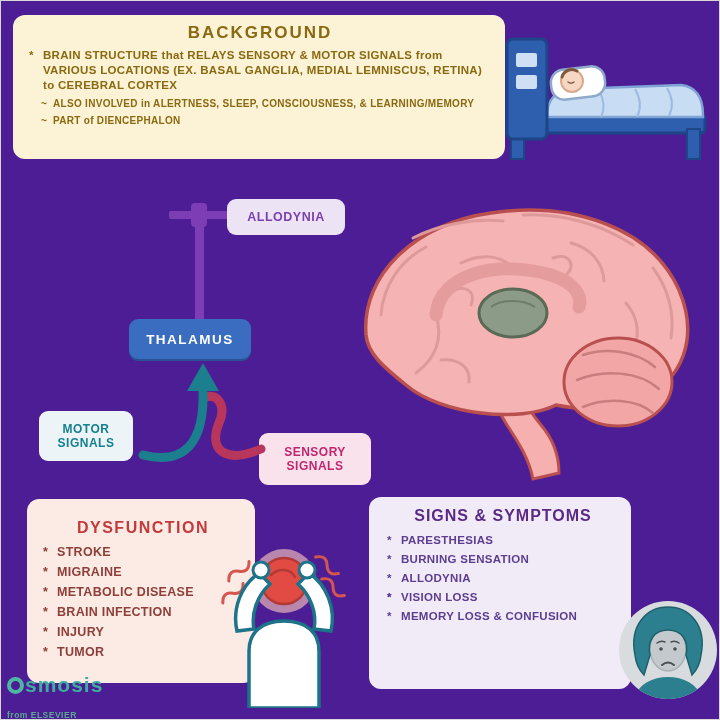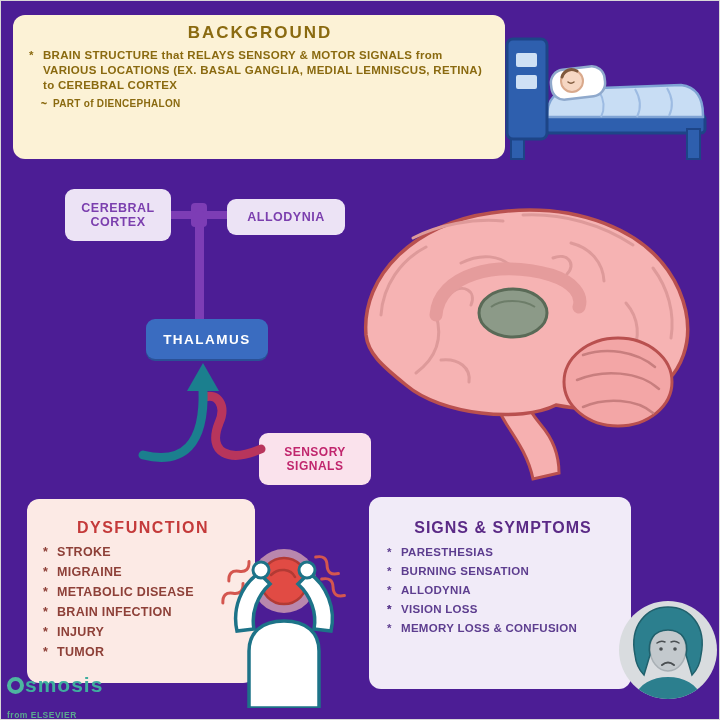--- a/index.html
+++ b/index.html
@@ -19,30 +19,30 @@
   .bg-line.sub{font-size:10px;line-height:1.45;padding-left:24px;margin-top:3px;}
   .bg-line .b{position:absolute;left:0;}
   .bg-line.sub .b{left:12px;}
 
   
   .node{display:flex;align-items:center;justify-content:center;text-align:center;
         font-weight:bold;letter-spacing:.5px;border-radius:9px;box-sizing:border-box;}
   .purple-node{background:#ece3f5;color:#7b3fae;font-size:12.5px;line-height:1.15;}
   .cc-node{left:64px;top:188px;width:106px;height:52px;}
   .bs-node{left:226px;top:198px;width:118px;height:36px;}
-  .thal-node{left:145px;top:318px;width:122px;height:40px;background:#3a6cc0;color:#fff;font-size:13.5px;letter-spacing:1.5px;box-shadow:0 2px 0 #2a5196;}
+  .thal-node{left:128px;top:318px;width:122px;height:40px;background:#3a6cc0;color:#fff;font-size:13.5px;letter-spacing:1.5px;box-shadow:0 2px 0 #2a5196;}
   .motor-node{left:38px;top:410px;width:94px;height:50px;background:#edf4f7;color:#15808f;font-size:12px;line-height:1.2;}
   .sensory-node{left:258px;top:432px;width:112px;height:52px;background:#fae2ec;color:#c0266d;font-size:12px;line-height:1.2;}
   .conn{background:#7d3db5;border-radius:2px;}
 
   
   .dys-panel{left:26px;top:498px;width:228px;height:184px;background:#fcе;background:#fceae5;padding:20px 12px 10px 16px;}
   .dys-title{text-align:center;font-weight:bold;font-size:16px;letter-spacing:1.5px;color:#c43a3a;margin-bottom:8px;}
   .sym-panel{left:368px;top:496px;width:262px;height:192px;background:#f1ebf8;padding:10px 12px 10px 18px;}
-  .sym-title{text-align:center;font-weight:bold;font-size:16px;letter-spacing:1px;color:#5b2a86;margin-bottom:9px;margin-top:12px;}
+  .sym-title{text-align:center;font-weight:bold;font-size:16px;letter-spacing:1px;color:#5b2a86;margin-bottom:9px;}
   .row{position:relative;font-weight:bold;letter-spacing:.3px;margin-bottom:6px;padding-left:14px;}
   .dys-row{color:#8e4038;font-size:12.5px;}
   .sym-row{color:#5d3d8f;font-size:11.5px;margin-bottom:7px;}
   .row .b{position:absolute;left:0;top:0;}
 
   
   .logo{left:6px;top:672px;width:150px;}
   .logo-main{font-size:21px;font-weight:bold;color:#3fae9f;letter-spacing:1px;}
   .logo-main .o-ring{display:inline-block;width:17px;height:17px;border:4px solid #4db6a0;border-radius:50%;box-sizing:border-box;vertical-align:-2px;margin-right:1px;}
   .logo-sub{font-size:8.5px;font-weight:bold;color:#5ba98f;letter-spacing:.5px;margin-top:13px;border-bottom:2px solid #bfe3d8;display:inline-block;padding-bottom:1px;}
@@ -53,20 +53,21 @@
 <div id="canvas">
 
   <div class="abs panel bg-panel">
     <div class="bg-title">BACKGROUND</div>
     <div class="bg-line main">
       <span class="b">*</span>
       <span>BRAIN STRUCTURE that RELAYS SENSORY &amp; MOTOR SIGNALS from VARIOUS LOCATIONS (EX. BASAL GANGLIA, MEDIAL LEMNISCUS, RETINA) to CEREBRAL CORTEX</span>
     </div>
     <div class="bg-line sub">
       <span class="b">~</span>
+      <span>ALSO INVOLVED in ALERTNESS, SLEEP, CONSCIOUSNESS, &amp; LEARNING/MEMORY</span>
     </div>
     <div class="bg-line sub">
       <span class="b">~</span>
       <span>PART of DIENCEPHALON</span>
     </div>
   </div>
 
   <svg class="abs" style="left:500px;top:30px;" width="215" height="135" viewBox="0 0 215 135">
     <rect x="44" y="84" width="160" height="18" rx="4" fill="#2e5fae" stroke="#1d4587" stroke-width="3"></rect>
     <rect x="10" y="104" width="13" height="24" fill="#2e5fae" stroke="#1d4587" stroke-width="2"></rect>
@@ -81,28 +82,28 @@
     <path d="M 67 51 q 3 2.5 6 0" fill="none" stroke="#7f5a3e" stroke-width="1.5" stroke-linecap="round"></path>
     <rect x="6" y="8" width="40" height="100" rx="6" fill="#2e5fae" stroke="#1d4587" stroke-width="3"></rect>
     <rect x="15" y="22" width="21" height="14" rx="2" fill="#cfe0f5"></rect>
     <rect x="15" y="44" width="21" height="14" rx="2" fill="#cfe0f5"></rect>
   </svg>
 
   <div class="abs conn" style="left:168px;top:210px;width:60px;height:8px;"></div>
   <div class="abs conn" style="left:190px;top:202px;width:16px;height:24px;border-radius:4px;"></div>
   <div class="abs conn" style="left:194px;top:210px;width:9px;height:110px;"></div>
 
-  <div class="abs node purple-node cc-node">
-    <span>CEREBRAL CORTEX</span>
-  </div>
   <div class="abs node purple-node bs-node">
     <span>ALLODYNIA</span>
   </div>
   <div class="abs node thal-node">
     <span>THALAMUS</span>
+  </div>
+  <div class="abs node motor-node">
+    <span>MOTOR SIGNALS</span>
   </div>
   <div class="abs node sensory-node">
     <span>SENSORY SIGNALS</span>
   </div>
 
   <svg class="abs" style="left:110px;top:356px;" width="200" height="118" viewBox="0 0 200 118">
     <path d="M 150 92 C 118 106 96 96 108 66 C 116 48 106 36 94 40" fill="none" stroke="#b8355c" stroke-width="9" stroke-linecap="round"></path>
     <path d="M 32 98 C 72 108 94 88 92 32" fill="none" stroke="#1b7f8e" stroke-width="9" stroke-linecap="round"></path>
     <polygon points="92,6 76,34 108,34" fill="#1b7f8e"></polygon>
   </svg>

